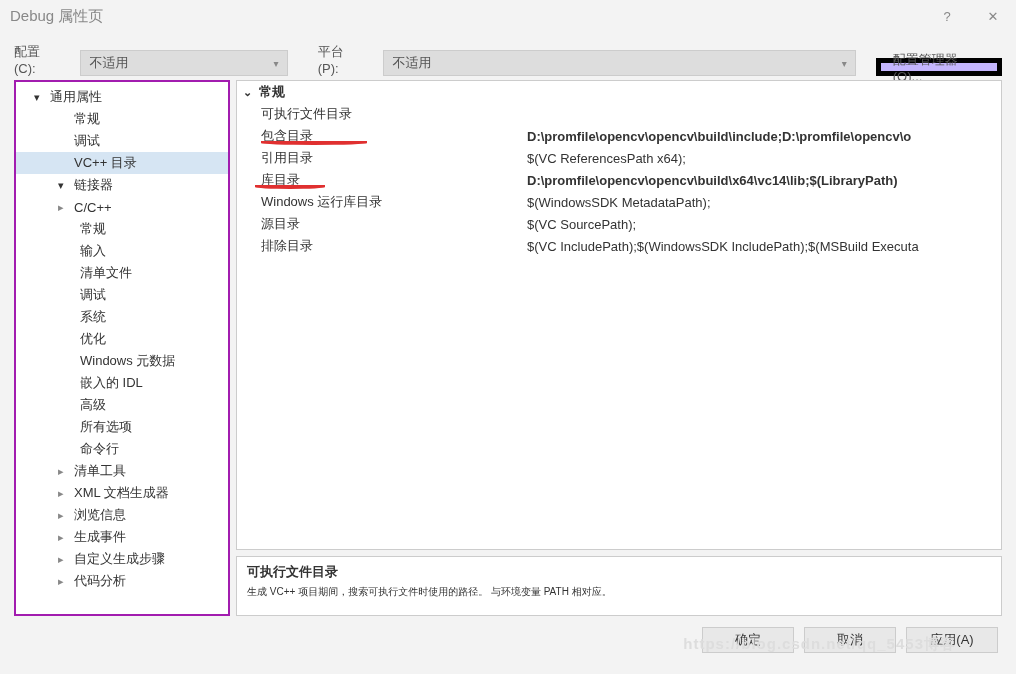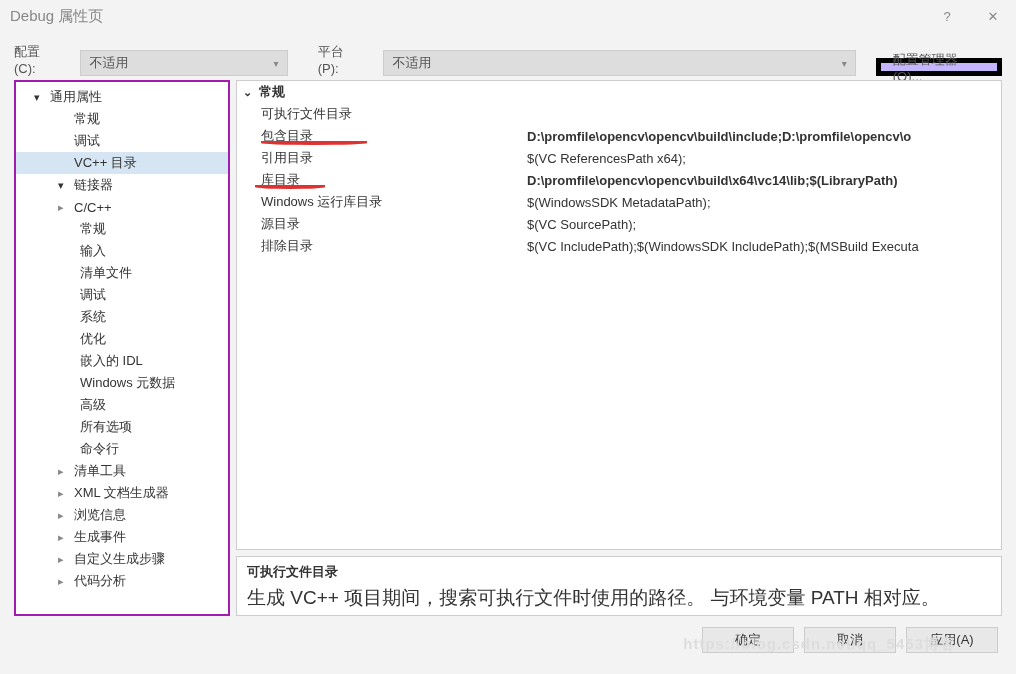--- a/index.html
+++ b/index.html
@@ -37,21 +37,21 @@
     .grid-header .chev-down { width: 16px; font-size: 11px; }
     .grid-row { height: 22px; display: flex; align-items: center; }
     .grid-label { width: 290px; padding-left: 24px; white-space: nowrap; overflow: hidden; }
     .grid-value { flex: 1; white-space: nowrap; overflow: hidden; }
     .grid-value.bold { font-weight: bold; }
     
     .red-underline { position: absolute; height: 4px; border-bottom: 4px solid #e03030; border-radius: 0 0 50% 50%; }
     
     .desc-box { height: 60px; border: 1px solid #ccc; background: #fff; padding: 6px 10px; }
     .desc-title { font-weight: bold; margin-bottom: 4px; }
-    .desc-text { color: #333; font-size: 19px; }
+    .desc-text { color: #333; font-size: 10px; }
     
     .button-bar { height: 48px; display: flex; align-items: center; justify-content: flex-end; padding-right: 18px; gap: 10px; }
     .dlg-btn { width: 92px; height: 26px; border: 1px solid #ccc; background: #e8e8e8; display: flex; align-items: center; justify-content: center; color: #333; }
     .watermark { position: absolute; right: 60px; bottom: 20px; color: #ddd; font-size: 15px; letter-spacing: 1px; pointer-events: none; font-weight: bold; }
   </style>
 </head>
 <body>
 
 <div class="titlebar">
   <span class="title-text">Debug 属性页</span>
@@ -116,24 +116,24 @@
         <div class="tree-item lvl3">
           <span class="tree-label">调试</span>
         </div>
         <div class="tree-item lvl3">
           <span class="tree-label">系统</span>
         </div>
         <div class="tree-item lvl3">
           <span class="tree-label">优化</span>
         </div>
         <div class="tree-item lvl3">
+          <span class="tree-label">Windows 元数据</span>
+        </div>
+        <div class="tree-item lvl3">
           <span class="tree-label">嵌入的 IDL</span>
-        </div>
-        <div class="tree-item lvl3">
-          <span class="tree-label">Windows 元数据</span>
         </div>
         <div class="tree-item lvl3">
           <span class="tree-label">高级</span>
         </div>
         <div class="tree-item lvl3">
           <span class="tree-label">所有选项</span>
         </div>
         <div class="tree-item lvl3">
           <span class="tree-label">命令行</span>
         </div>

